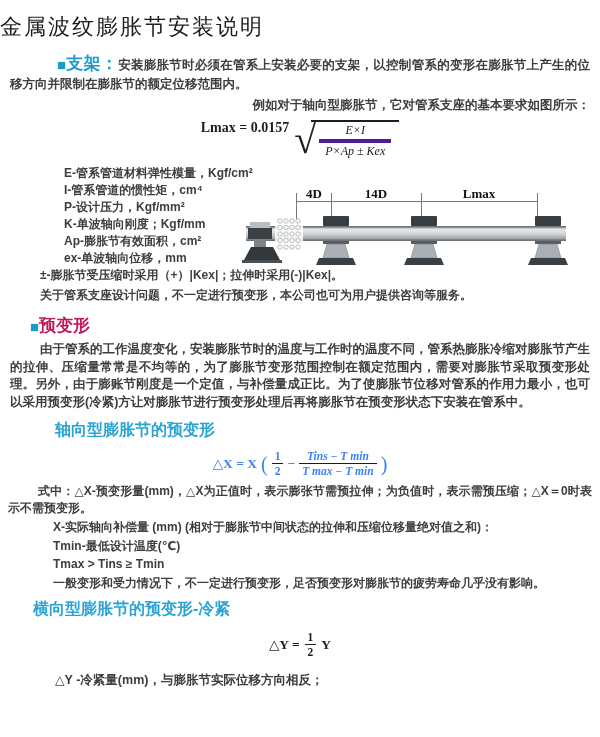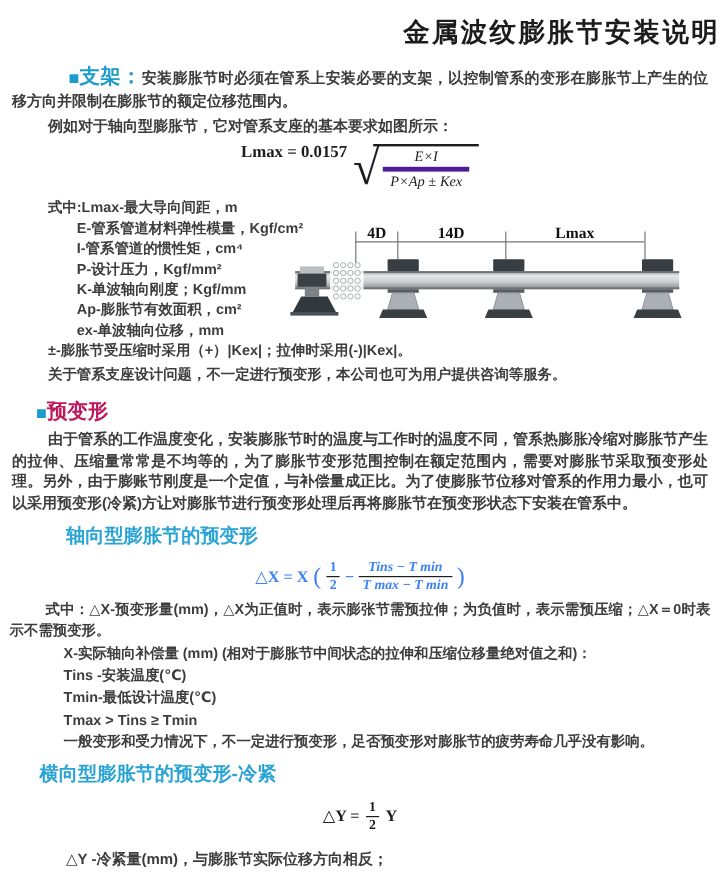--- a/index.html
+++ b/index.html
@@ -1,28 +1,28 @@
 <!DOCTYPE html>
 <html><head>
 <meta charset="utf-8">
 <style>
   html,body{margin:0;padding:0;}
   body{
     width:600px;height:737px;background:#ffffff;position:relative;overflow:hidden;
     font-family:"Liberation Sans","DejaVu Sans",sans-serif;color:#3d3d3d;
   }
   .doc-title{
-    text-align:right;font-size:22px;font-weight:bold;color:#1c1c1c;
+    text-align:left;font-size:22px;font-weight:normal;color:#1c1c1c;
     margin:12px 0 10px;letter-spacing:2px;line-height:30px;
   }
   
   .p-support{margin:12px 10px 0;font-size:12.5px;font-weight:bold;line-height:19px;text-indent:47px;text-align:justify;}
   .sec-inline-marker{color:#1b9ccd;font-size:15px;vertical-align:-1px;}
   .sec-inline-label{color:#1b9ccd;font-size:17px;}
-  .p-example{margin:3px 10px 0;text-indent:30px;font-weight:bold;font-size:12.5px;line-height:17px;}
+  .p-example{margin:3px 10px 0;text-indent:30px;font-weight:bold;font-size:12.5px;line-height:17px;text-align:right;}
   
   .formula-row{
     display:flex;justify-content:center;align-items:flex-start;gap:5px;
     margin:6px 0 4px;font-family:"Liberation Serif","DejaVu Serif",serif;color:#1d1d1d;
   }
   .f-lhs{font-weight:bold;font-size:14px;}
   .sqrtwrap{display:inline-flex;align-items:center;}
   .sqrt-glyph{font-size:40px;line-height:38px;font-weight:normal;margin-right:-5px;}
   .stack{border-top:2px solid #1d1d1d;display:inline-flex;flex-direction:column;justify-content:center;padding:1px 8px 0;}
   .stack .num{border-bottom:4px solid #4c1d95;padding:0 6px 1px;text-align:center;}
@@ -76,21 +76,20 @@
   <span class="sqrtwrap">
     <span class="sqrt-glyph">√</span>
     <span class="stack">
       <span class="num it">E×I</span>
       <span class="den it">P×Ap ± Kex</span>
     </span>
   </span>
 </div>
 
 <div class="vars">
-  <div>式中:Lmax-最大导向间距，m</div>
   <div class="v1">E-管系管道材料弹性模量，Kgf/cm²</div>
   <div class="v1">I-管系管道的惯性矩，cm⁴</div>
   <div class="v1">P-设计压力，Kgf/mm²</div>
   <div class="v1">K-单波轴向刚度；Kgf/mm</div>
   <div class="v1">Ap-膨胀节有效面积，cm²</div>
   <div class="v1">ex-单波轴向位移，mm</div>
   <div>±-膨胀节受压缩时采用（+）|Kex|；拉伸时采用(-)|Kex|。</div>
   <div class="v-last">关于管系支座设计问题，不一定进行预变形，本公司也可为用户提供咨询等服务。</div>
 </div>
 
@@ -197,21 +196,20 @@
     <span class="n">Tins − T min</span>
     <span class="d">T max − T min</span>
   </span>
   <span class="paren">)</span>
 </div>
 
 <p class="p-explain">式中：△X-预变形量(mm)，△X为正值时，表示膨张节需预拉伸；为负值时，表示需预压缩；△X＝0时表示不需预变形。</p>
 
 <div class="axial-lines">
   <div>X-实际轴向补偿量 (mm) (相对于膨胀节中间状态的拉伸和压缩位移量绝对值之和)：</div>
-  <div>Tins -安装温度(℃)</div>
   <div>Tmin-最低设计温度(℃)</div>
   <div>Tmax &gt; Tins ≥ Tmin</div>
   <div>一般变形和受力情况下，不一定进行预变形，足否预变形对膨胀节的疲劳寿命几乎没有影响。</div>
 </div>
 
 <div class="sub-heading2">横向型膨胀节的预变形-冷紧</div>
 
 <div class="formula3">
   <span>△Y =</span>
   <span class="sfrac">

